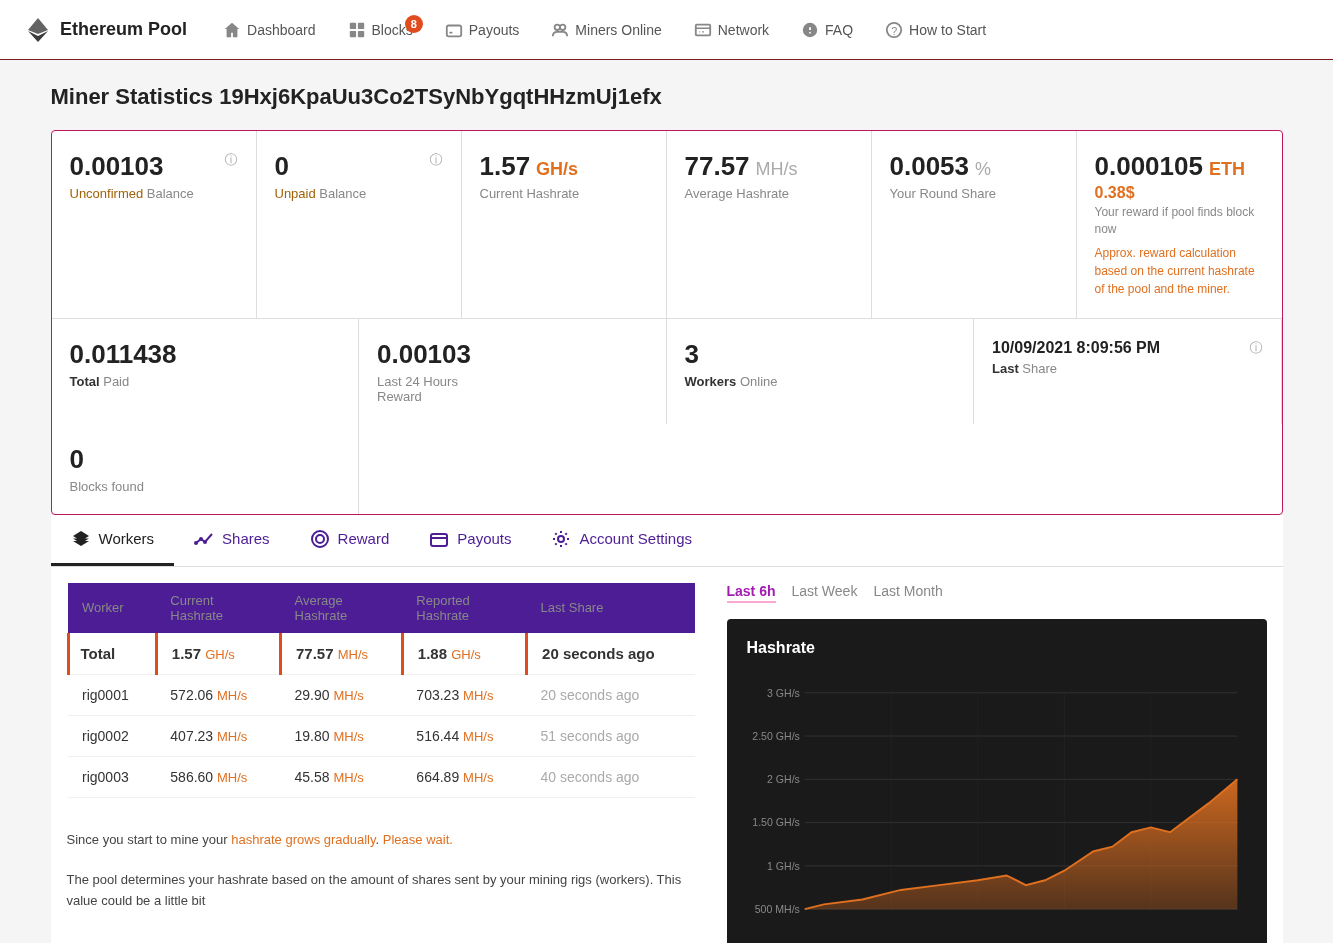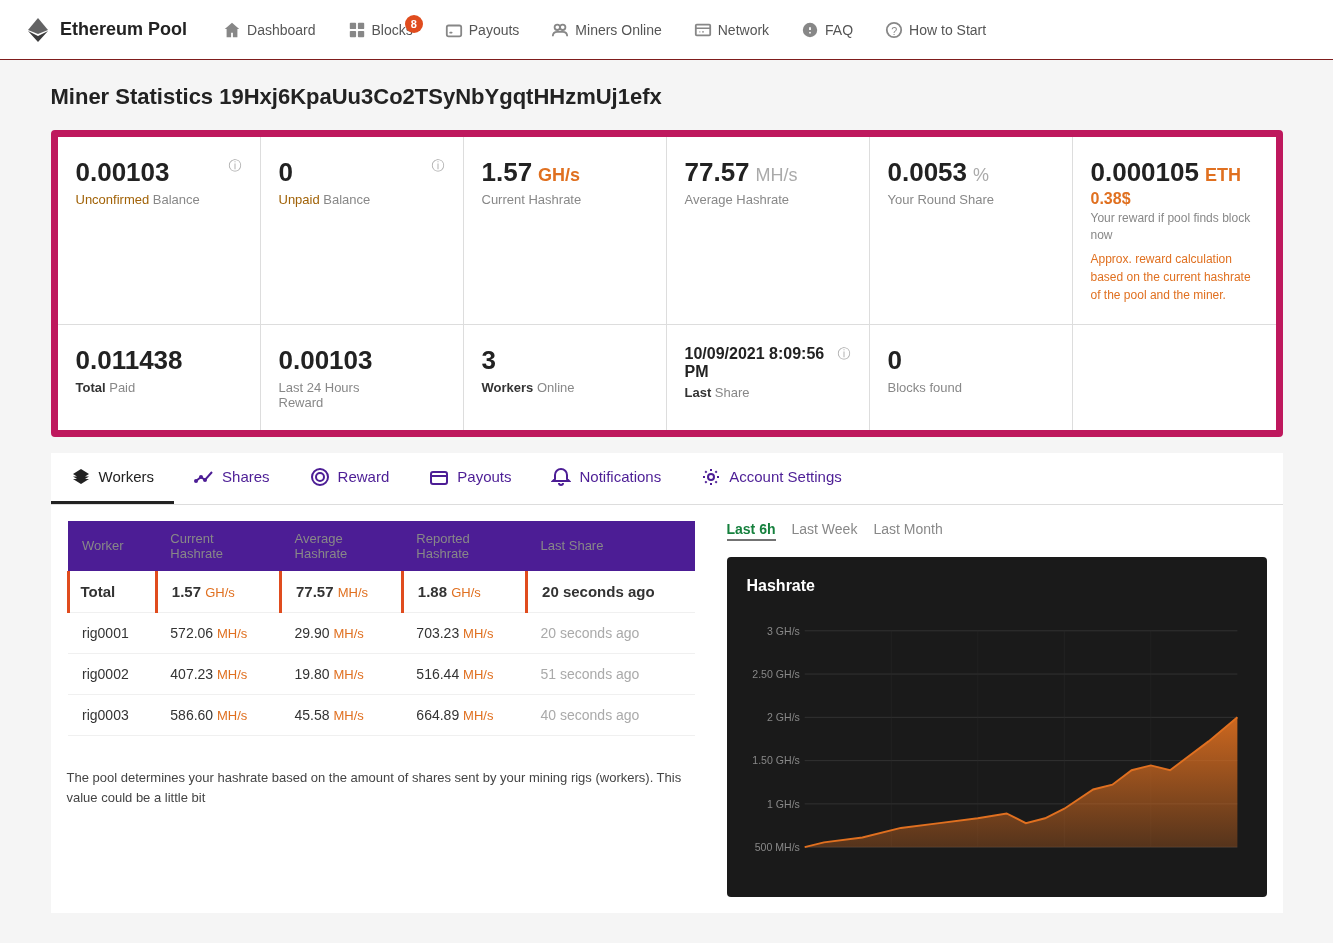--- a/index.html
+++ b/index.html
@@ -50,34 +50,34 @@
     .val-gray { color: #aaa; font-size: 13px; }
 
     .note-text { padding: 16px 0 4px; font-size: 13px; color: #444; line-height: 1.6; }
     .note-text a { color: #e07020; text-decoration: none; }
     .notes-area { padding: 0 16px 16px; }
 
     
     .chart-area { padding: 16px 16px; }
     .chart-tabs { display: flex; gap: 16px; margin-bottom: 16px; }
     .chart-tab { font-size: 14px; color: #888; cursor: pointer; padding-bottom: 2px; }
-    .chart-tab.active { color: #15803d; border-bottom: 2px solid #737373; font-weight: 600; }
+    .chart-tab.active { color: #a21caf; border-bottom: 2px solid #f9a8d4; font-weight: 600; }
     .chart-container { background: #1a1a1a; border-radius: 4px; padding: 20px; height: 340px; position: relative; }
     .chart-title { color: #fff; font-size: 16px; font-weight: 700; margin-bottom: 16px; }
     .chart-svg { width: 100%; height: 280px; }
 
     
     .y-label { fill: #888; font-size: 11px; }
     .grid-line { stroke: #333; stroke-width: 1; }
 
-    .stat-cards-wrapper { border: 7px solid #be185d; border-radius: 4px; background: #fff; margin-bottom: 16px; overflow: hidden; }
+    .stat-cards-wrapper { border: 1px solid #be185d; border-radius: 4px; background: #fff; margin-bottom: 0; overflow: hidden; }
     .stats-row { display: grid; border-bottom: 1px solid #ddd; }
     .stats-row:last-child { border-bottom: none; }
     .row1 { grid-template-columns: 1fr 1fr 1fr 1fr 1fr 1fr; }
-    .row2 { grid-template-columns: 1fr 1fr 1fr 1fr 1fr 1fr; }
+    .row2 { grid-template-columns: 1fr 1fr 1fr 1fr; }
   </style>
 </head>
 <body>
 
 <div class="header">
   <div class="logo">
     <svg class="logo-icon" viewBox="0 0 28 28" fill="none">
       <polygon points="14,2 24,14 14,18 4,14" fill="#3c3c3d" opacity="0.8"></polygon>
       <polygon points="14,20 24,15 14,26 4,15" fill="#3c3c3d"></polygon>
     </svg>
@@ -285,27 +285,20 @@
     </div>
 
     <div class="tab">
       <svg width="20" height="20" viewBox="0 0 20 20" fill="currentColor">
           <rect x="2" y="5" width="16" height="12" rx="2" fill="none" stroke="currentColor" stroke-width="2"></rect>
           <path d="M2 9h16" stroke="currentColor" stroke-width="2"></path>
         </svg>
       <span>Payouts</span>
     </div>
 
-    <div class="tab">
-      <svg width="20" height="20" viewBox="0 0 20 20" fill="currentColor">
-          <path d="M10 2a6 6 0 00-6 6v4l-2 2h16l-2-2V8a6 6 0 00-6-6z" fill="none" stroke="currentColor" stroke-width="2"></path>
-          <path d="M8 16a2 2 0 004 0" fill="none" stroke="currentColor" stroke-width="2"></path>
-        </svg>
-      <span>Notifications</span>
-    </div>
 
     <div class="tab">
       <svg width="20" height="20" viewBox="0 0 20 20" fill="currentColor">
           <circle cx="10" cy="10" r="3" fill="none" stroke="currentColor" stroke-width="2"></circle>
           <path d="M10 2v2M10 16v2M2 10h2M16 10h2M4.22 4.22l1.41 1.41M14.37 14.37l1.41 1.41M4.22 15.78l1.41-1.41M14.37 5.63l1.41-1.41" stroke="currentColor" stroke-width="2"></path>
         </svg>
       <span>Account Settings</span>
     </div>
   </div>
 
@@ -389,20 +382,23 @@
               <td>
                 <span>664.89</span>
                 <span class="val-orange">MH/s</span>
               </td>
               <td class="val-gray">40 seconds ago</td>
             </tr>
           </tbody>
         </table>
 
         <div class="notes-area" style="padding: 16px 0 0 0;">
+          <p class="note-text">
+            Since you start to mine your <a>hashrate grows gradually</a>. <a>Please wait.</a>
+          </p>
           <p class="note-text">The pool determines your hashrate based on the amount of shares sent by your mining rigs (workers). This value could be a little bit</p>
         </div>
       </div>
 
       <div class="chart-area">
         <div class="chart-tabs">
           <span class="chart-tab active">Last 6h</span>
           <span class="chart-tab">Last Week</span>
           <span class="chart-tab">Last Month</span>
         </div>

